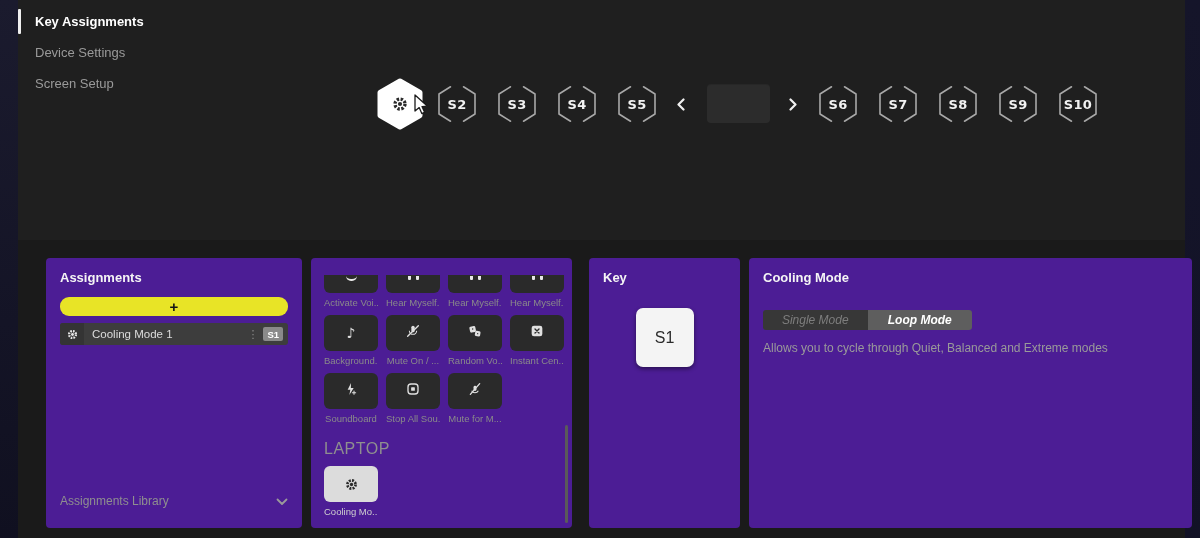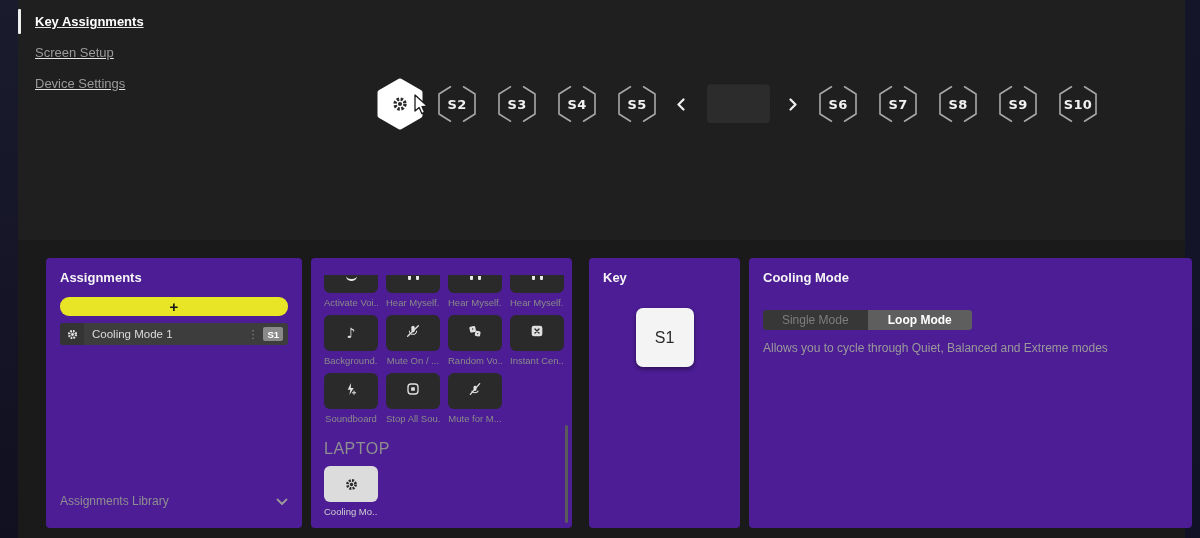--- a/index.html
+++ b/index.html
@@ -9,21 +9,21 @@
     background:#1f1f1f; position:relative; color:#e6e6e6;
   }
   
   .desk-strip { position:absolute; top:0; bottom:0; z-index:0; }
   .desk-strip.left  { left:0; width:18px; background:linear-gradient(180deg,#1b1b2e 0%,#141426 60%,#101020 100%); }
   .desk-strip.right { right:0; width:15px; background:linear-gradient(180deg,#15152a 0%,#121226 100%); }
   .app { position:absolute; left:18px; right:15px; top:0; bottom:0; background:#1f1f1f; z-index:1; }
   .bottom-section { position:absolute; left:0; right:0; top:240px; bottom:0; background:#1a1a1a; }
 
   
-  .nav { position:absolute; left:0; top:6px; z-index:3;text-decoration:underline; }
+  .nav { position:absolute; left:0; top:6px; z-index:3; }
   .nav-item { position:relative; padding:8px 0 8px 17px; font-size:13px; color:#9a9a9a; cursor:pointer; width:200px; }
   .nav-item.active { color:#fff; font-weight:700; }
   .nav-item.active .active-bar { position:absolute; left:0; top:3px; bottom:3px; width:3px; background:#f0f0f0; border-radius:1px; }
 
   
   .key-row { position:absolute; left:358px; top:78px; height:52px; display:flex; align-items:center; z-index:3; }
   .hexkey { position:relative; width:42px; height:46px; margin-left:18px; cursor:pointer; flex:none; }
   .hexkey svg.hex-outline { position:absolute; inset:0; }
   .hexkey .hex-label { position:absolute; inset:0; display:flex; align-items:center; justify-content:center;
       font-family:"DejaVu Sans",sans-serif; font-weight:700; font-size:13px; letter-spacing:.3px; color:#f2f2f2; }
@@ -79,45 +79,45 @@
   .scroll-thumb { position:absolute; right:4px; top:167px; width:3px; height:98px; background:#5a5a5a; border-radius:2px; cursor:pointer; }
 
   
   .p-key { left:571px; width:151px; padding:12px 14px; }
   .keycap { margin:23px auto 0 auto; width:58px; height:59px; background:#f4f4f4; border-radius:7px;
       display:flex; align-items:center; justify-content:center; color:#2b2b2b; font-size:16px;
       box-shadow:0 2px 4px rgba(0,0,0,.45); }
 
   
   .p-cool { left:731px; width:443px; padding:12px 14px; }
-  .seg-control { margin-top:25px; display:flex; width:209px; border-radius:3px; overflow:hidden; }
+  .seg-control { margin-top:25px; display:flex; width:209px; border-radius:3px; overflow:hidden;font-style:italic; }
   .seg { flex:1; height:20px; display:flex; align-items:center; justify-content:center; font-size:12px; cursor:pointer; }
   .seg.off { background:#373737; color:#7d7d7d; }
   .seg.on  { background:#5e5e5e; color:#fff; font-weight:700; }
   .cool-desc { margin-top:11px; font-size:12px; color:#9a9a9a; }
 </style>
 </head>
 <body>
 
 <div class="desk-strip left"></div>
 <div class="desk-strip right"></div>
 
 <div class="app">
   <div class="bottom-section"></div>
 
   <nav class="nav">
     <div class="nav-item active">
       <span class="active-bar"></span>
       <span>Key Assignments</span>
     </div>
     <div class="nav-item">
+      <span>Device Settings</span>
+    </div>
+    <div class="nav-item">
       <span>Screen Setup</span>
-    </div>
-    <div class="nav-item">
-      <span>Device Settings</span>
     </div>
   </nav>
 
   <div class="key-row">
     <div class="gear-hex">
       <svg width="48" height="52" viewBox="0 0 48 52">
         <polygon points="24,3 44,14.5 44,37.5 24,49 4,37.5 4,14.5" fill="#ffffff" stroke="#ffffff" stroke-width="5" stroke-linejoin="round"></polygon>
       </svg>
       <span class="gear-ic">
         <svg class="gear" width="16" height="16" viewBox="0 0 24 24">

